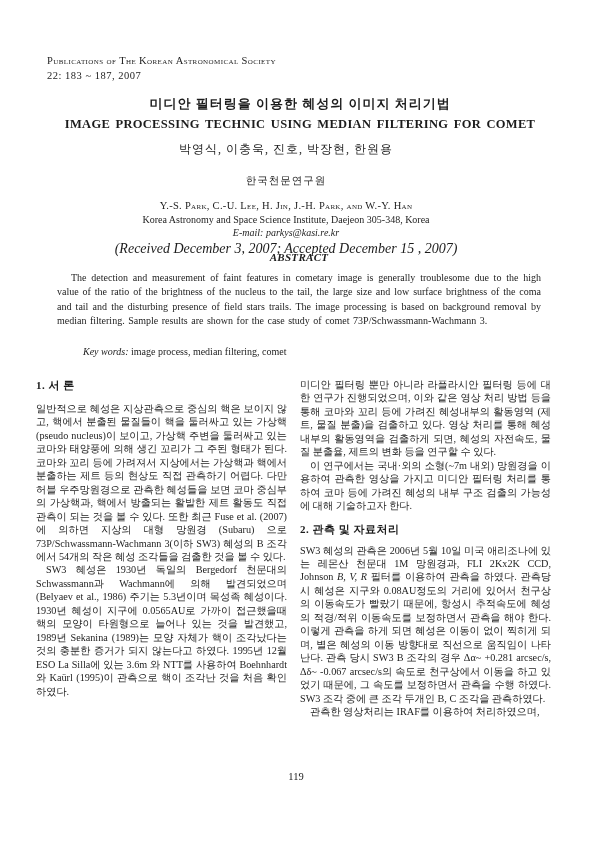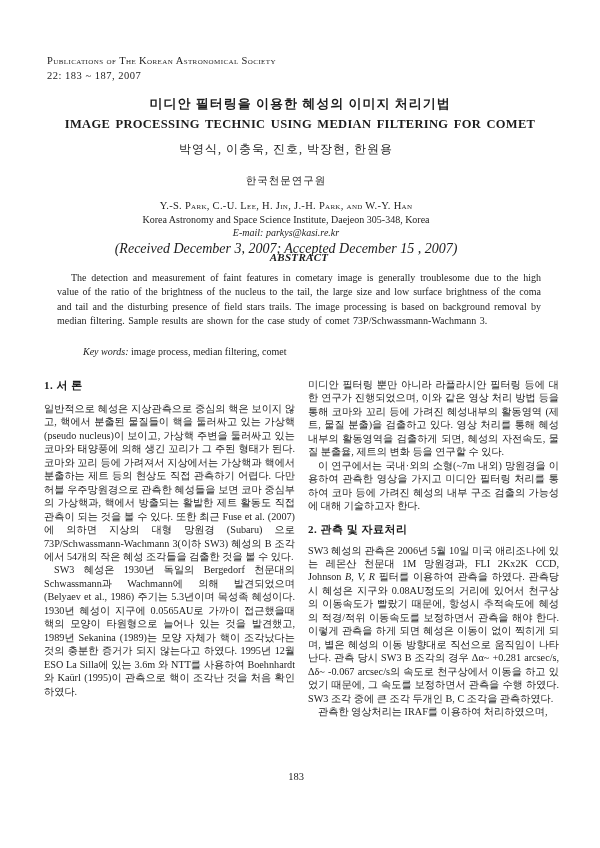--- a/index.html
+++ b/index.html
@@ -43,21 +43,21 @@
     margin-top: 8px;
     font-size: 10px; line-height: 14.4px;
     text-align: justify; text-indent: 14px;
     word-spacing: 1px;
   }
   .keywords-line { margin-top: 17px; margin-left: 26px; font-size: 10px; }
   .keywords-label { font-style: italic; }
 
   
   .columns {
-    position: absolute; top: 378px; left: 44px; width: 516px;
+    position: absolute; top: 378px; left: 36px; width: 516px;
     display: flex; gap: 13px;
   }
   .col { width: 251px; }
   .section-heading { font-size: 11px; font-weight: bold; margin: 0 0 9px 0; letter-spacing: 0.5px; }
   .section-heading.mid { margin-top: 9px; margin-bottom: 7px; }
   .col p {
     margin: 0;
     font-size: 10.2px; line-height: 13.45px;
     text-align: justify;
   }
@@ -107,15 +107,15 @@
     </div>
     <div class="col">
       <p>미디안 필터링 뿐만 아니라 라플라시안 필터링 등에 대한 연구가 진행되었으며, 이와 같은 영상 처리 방법 등을 통해 코마와 꼬리 등에 가려진 혜성내부의 활동영역 (제트, 물질 분출)을 검출하고 있다. 영상 처리를 통해 혜성 내부의 활동영역을 검출하게 되면, 혜성의 자전속도, 물질 분출율, 제트의 변화 등을 연구할 수 있다.</p>
       <p class="indent">이 연구에서는 국내·외의 소형(~7m 내외) 망원경을 이용하여 관측한 영상을 가지고 미디안 필터링 처리를 통하여 코마 등에 가려진 혜성의 내부 구조 검출의 가능성에 대해 기술하고자 한다.</p>
       <div class="section-heading mid">2. 관측 및 자료처리</div>
       <p><span>SW3 혜성의 관측은 2006년 5월 10일 미국 애리조나에 있는 레몬산 천문대 1M 망원경과, FLI 2Kx2K CCD, Johnson </span><span style="font-style: italic;">B, V, R</span><span> 필터를 이용하여 관측을 하였다. 관측당시 혜성은 지구와 0.08AU정도의 거리에 있어서 천구상의 이동속도가 빨랐기 때문에, 항성시 추적속도에 혜성의 적경/적위 이동속도를 보정하면서 관측을 해야 한다. 이렇게 관측을 하게 되면 혜성은 이동이 없이 찍히게 되며, 별은 혜성의 이동 방향대로 직선으로 움직임이 나타난다. 관측 당시 SW3 B 조각의 경우 Δα~ +0.281 arcsec/s, Δδ~ -0.067 arcsec/s의 속도로 천구상에서 이동을 하고 있었기 때문에, 그 속도를 보정하면서 관측을 수행 하였다. SW3 조각 중에 큰 조각 두개인 B, C 조각을 관측하였다.</span></p>
       <p class="indent">관측한 영상처리는 IRAF를 이용하여 처리하였으며,</p>
     </div>
   </div>
 
-  <div class="page-number">183</div>
+  <div class="page-number">119</div>
 
 </div>
 
 </body></html>

